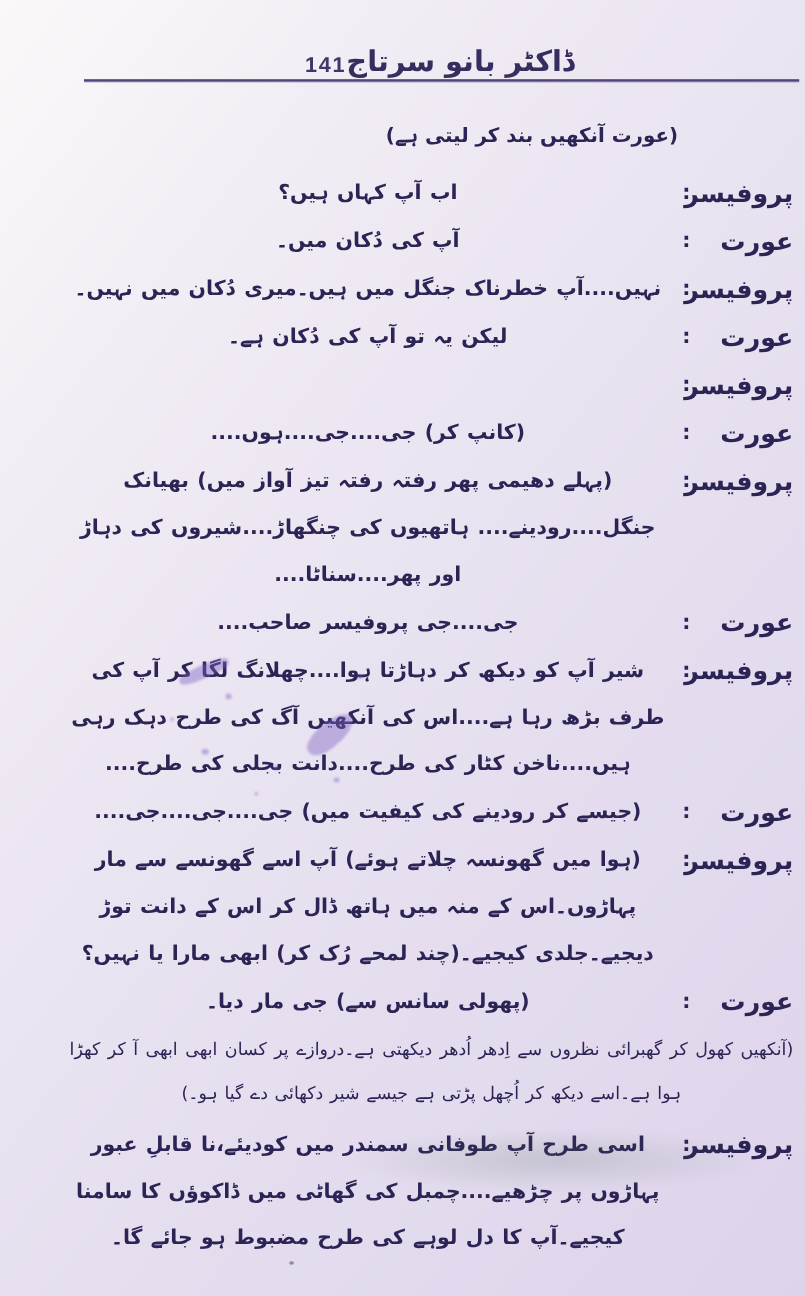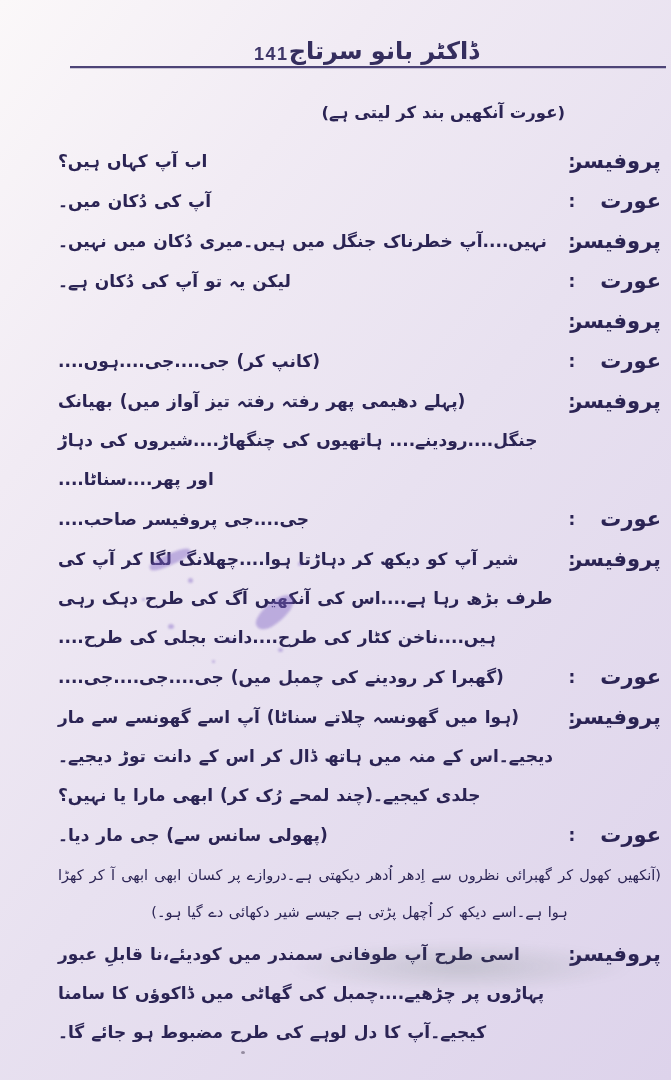--- a/index.html
+++ b/index.html
@@ -34,21 +34,21 @@
   .row{display:flex;align-items:flex-start;margin-bottom:1px;}
   .speaker{
     flex:none;width:72px;font-size:21px;font-weight:bold;line-height:39px;
     white-space:nowrap;
   }
   .colon{
     flex:none;width:34px;text-align:center;font-size:17px;font-weight:bold;
     line-height:39px;
   }
   .text{
-    flex:1;text-align:left;font-size:17px;font-weight:bold;line-height:39px;
+    flex:1;text-align:center;font-size:17px;font-weight:bold;line-height:39px;
     word-spacing:1px;
   }
   .direction-row{margin:2px 0 4px;}
   .direction-row .text{
     font-weight:normal;font-size:14.5px;line-height:37px;
     text-align:justify;text-align-last:center;
   }
   
   .artifact{position:absolute;pointer-events:none;}
   .blot{position:absolute;background:rgba(124,96,196,0.42);border-radius:50%;filter:blur(1px);}
@@ -135,27 +135,27 @@
 
     <div class="row">
       <div class="speaker">پروفیسر</div>
       <div class="colon">:</div>
       <div class="text">شیر آپ کو دیکھ کر دہاڑتا ہوا....چھلانگ لگا کر آپ کی طرف بڑھ رہا ہے....اس کی آنکھیں آگ کی طرح دہک رہی ہیں....ناخن کٹار کی طرح....دانت بجلی کی طرح....</div>
     </div>
 
     <div class="row">
       <div class="speaker">عورت</div>
       <div class="colon">:</div>
-      <div class="text">(گھبرا کر رودینے کی چمبل میں) جی....جی....جی....</div>
+      <div class="text">(جیسے کر رودینے کی کیفیت میں) جی....جی....جی....</div>
     </div>
 
     <div class="row">
       <div class="speaker">پروفیسر</div>
       <div class="colon">:</div>
-      <div class="text">(ہوا میں گھونسہ چلاتے سناٹا) آپ اسے گھونسے سے مار دیجیے۔اس کے منہ میں ہاتھ ڈال کر اس کے دانت توڑ دیجیے۔جلدی کیجیے۔(چند لمحے رُک کر) ابھی مارا یا نہیں؟</div>
+      <div class="text">(ہوا میں گھونسہ چلاتے ہوئے) آپ اسے گھونسے سے مار پہاڑوں۔اس کے منہ میں ہاتھ ڈال کر اس کے دانت توڑ دیجیے۔جلدی کیجیے۔(چند لمحے رُک کر) ابھی مارا یا نہیں؟</div>
     </div>
 
     <div class="row">
       <div class="speaker">عورت</div>
       <div class="colon">:</div>
       <div class="text">(پھولی سانس سے) جی مار دیا۔</div>
     </div>
 
     <div class="row direction-row">
       <div class="text">(آنکھیں کھول کر گھبرائی نظروں سے اِدھر اُدھر دیکھتی ہے۔دروازے پر کسان ابھی ابھی آ کر کھڑا ہوا ہے۔اسے دیکھ کر اُچھل پڑتی ہے جیسے شیر دکھائی دے گیا ہو۔)</div>

